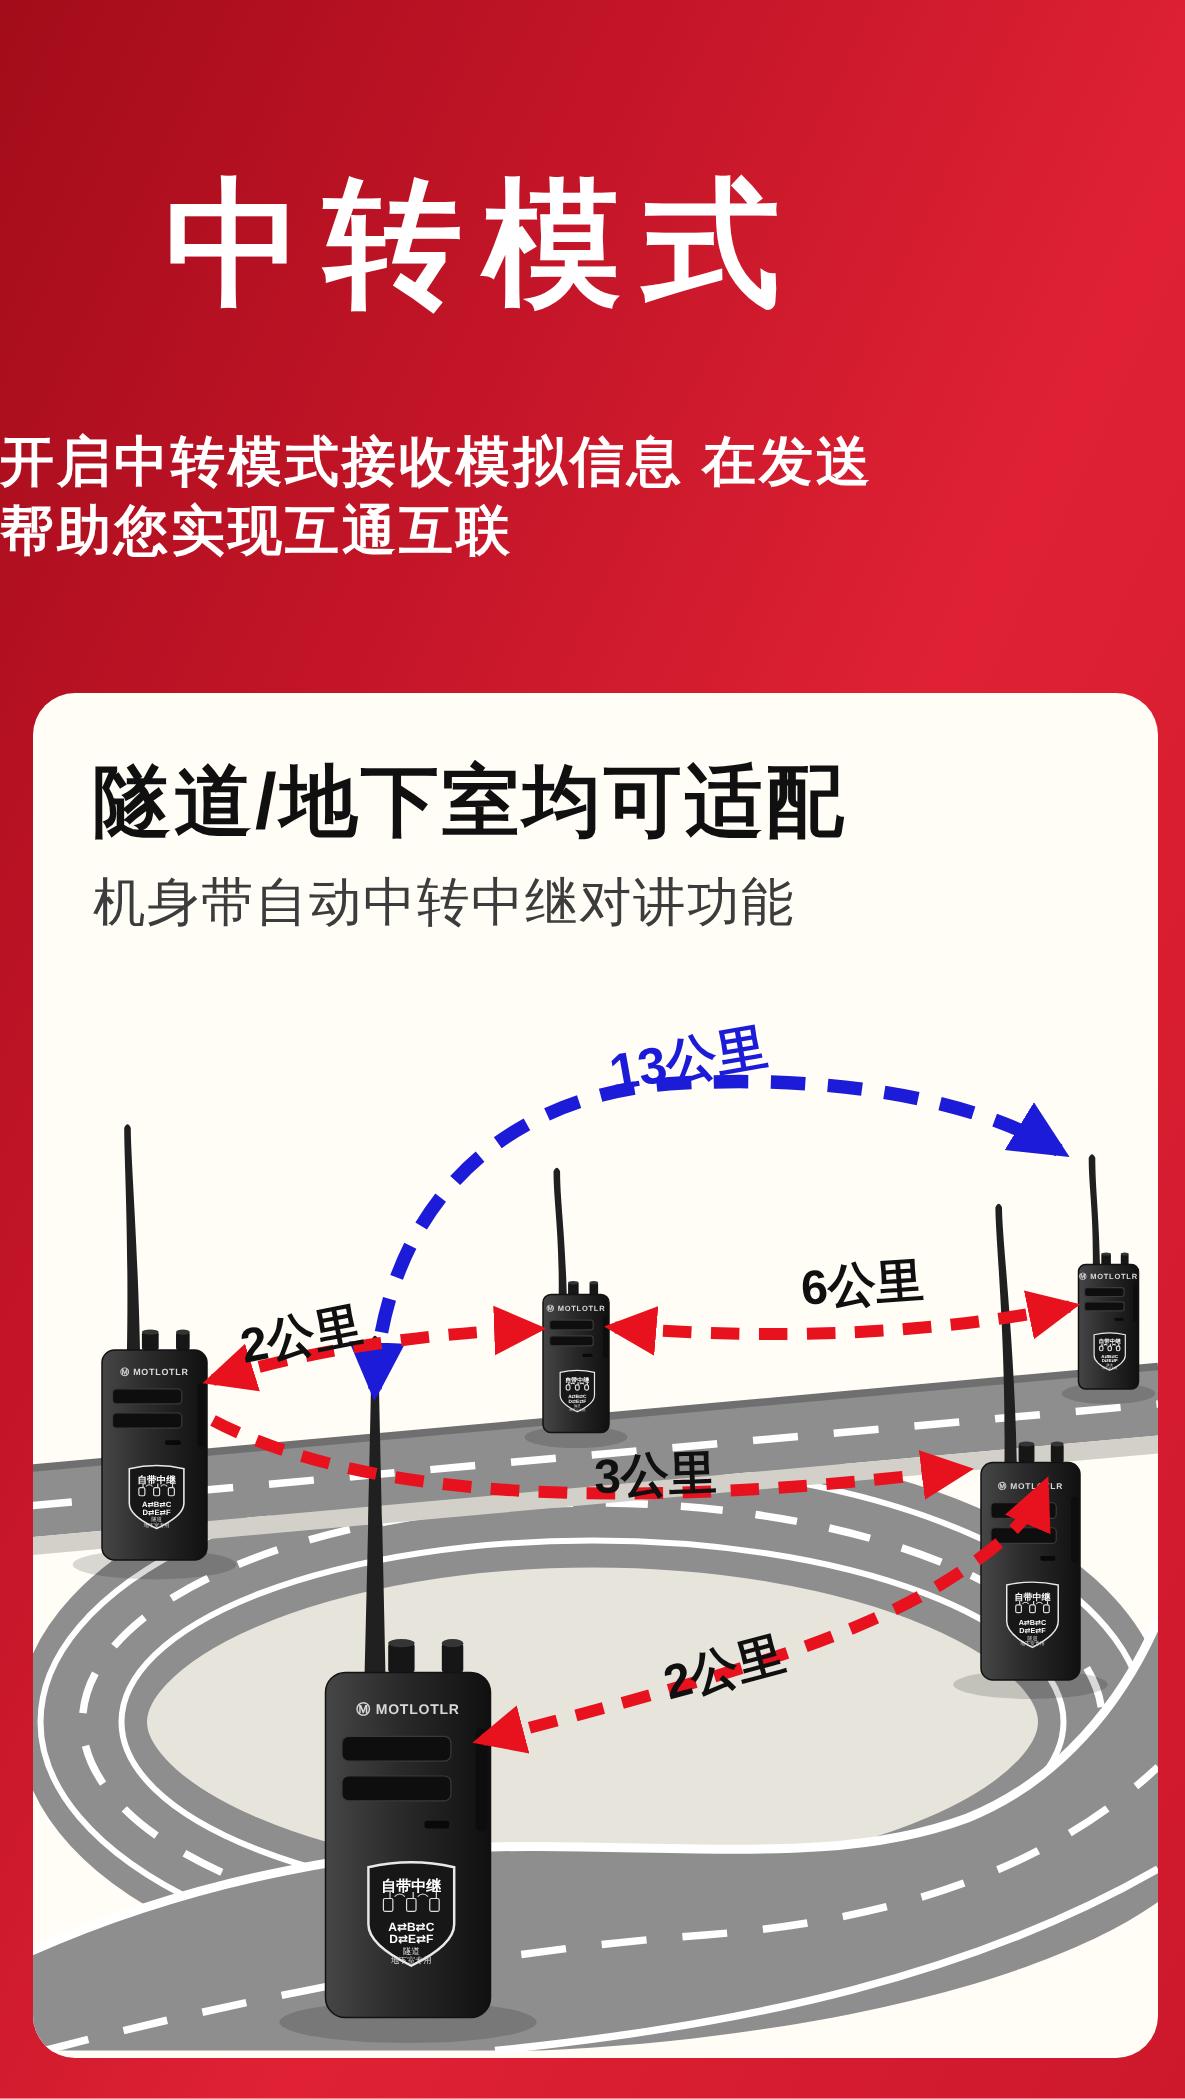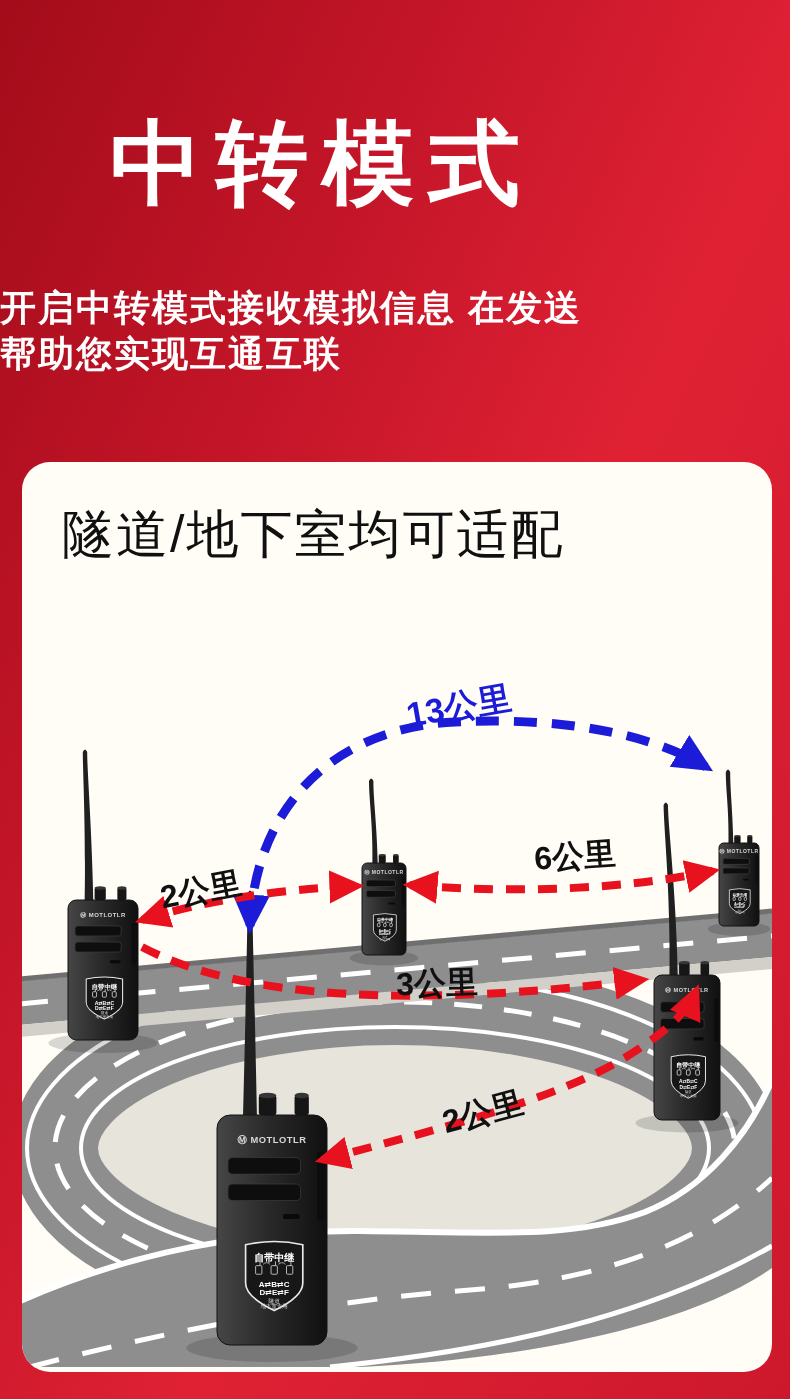--- a/index.html
+++ b/index.html
@@ -11,40 +11,41 @@
   html,body{font-family:"Liberation Sans","DejaVu Sans",sans-serif;}
   body{position:relative;width:790px;height:1399px;overflow:hidden;
        background:linear-gradient(115deg,var(--bg-red-dark) 0%,var(--bg-red-mid) 30%,var(--bg-red-bright) 58%,var(--bg-red-low) 100%);}
   .hero-title{position:absolute;left:0;top:112px;width:644px;text-align:center;
       color:var(--text-white);font-size:92px;font-weight:900;letter-spacing:14px;line-height:1.12;white-space:nowrap;}
   .hero-sub{position:absolute;left:0;width:790px;text-align:left;color:var(--text-white);
       font-size:36px;font-weight:700;letter-spacing:2px;white-space:nowrap;}
   #hero-sub1{top:284px}
   #hero-sub2{top:330px}
   .card{position:absolute;left:22px;top:462px;width:750px;height:910px;background:var(--card-bg);border-radius:28px;}
-  .card-heading{position:absolute;left:40px;top:38px;font-size:52px;font-weight:400;color:var(--text-dark);letter-spacing:2px;white-space:nowrap;}
+  .card-heading{position:absolute;left:40px;top:38px;font-size:52px;font-weight:700;color:var(--text-dark);letter-spacing:2px;white-space:nowrap;}
   .card-subheading{position:absolute;left:40px;top:116px;font-size:35px;font-weight:500;color:var(--text-gray);letter-spacing:1px;white-space:nowrap;}
   #diagram-svg{position:absolute;left:0;top:0;width:790px;height:1399px;pointer-events:none;
       font-family:"Liberation Sans","DejaVu Sans",sans-serif;}
   .dist-label{position:absolute;font-weight:900;color:var(--text-dark);font-size:32px;white-space:nowrap;pointer-events:none;}
   .dist-label.blue{color:var(--arrow-blue);font-size:34px;}
   .mkr{fill:var(--arrow-red)} .mkb{fill:var(--arrow-blue)}
   .arrow{fill:none}
   .arrow.red{stroke:var(--arrow-red);stroke-width:8;stroke-dasharray:19 13;}
   .arrow.blue{stroke:var(--arrow-blue);stroke-width:9;stroke-dasharray:23 15;}
 </style>
 </head>
 <body>
 
 <div class="hero-title">中转模式</div>
 <div class="hero-sub" id="hero-sub1">开启中转模式接收模拟信息 在发送</div>
 <div class="hero-sub" id="hero-sub2">帮助您实现互通互联</div>
 
 <div class="card">
   <div class="card-heading">隧道/地下室均可适配</div>
+  <div class="card-subheading">机身带自动中转中继对讲功能</div>
 </div>
 
 <svg id="diagram-svg" viewBox="0 0 790 1399">
   <defs>
     <clipPath id="cardClip">
         <rect x="22" y="462" width="750" height="910" rx="28"></rect>
       </clipPath>
     <linearGradient id="bodyGrad" x1="0" y1="0" x2="1" y2="0">
       <stop offset="0" stop-color="#464646"></stop>
         <stop offset="0.45" stop-color="#2a2a2a"></stop>

